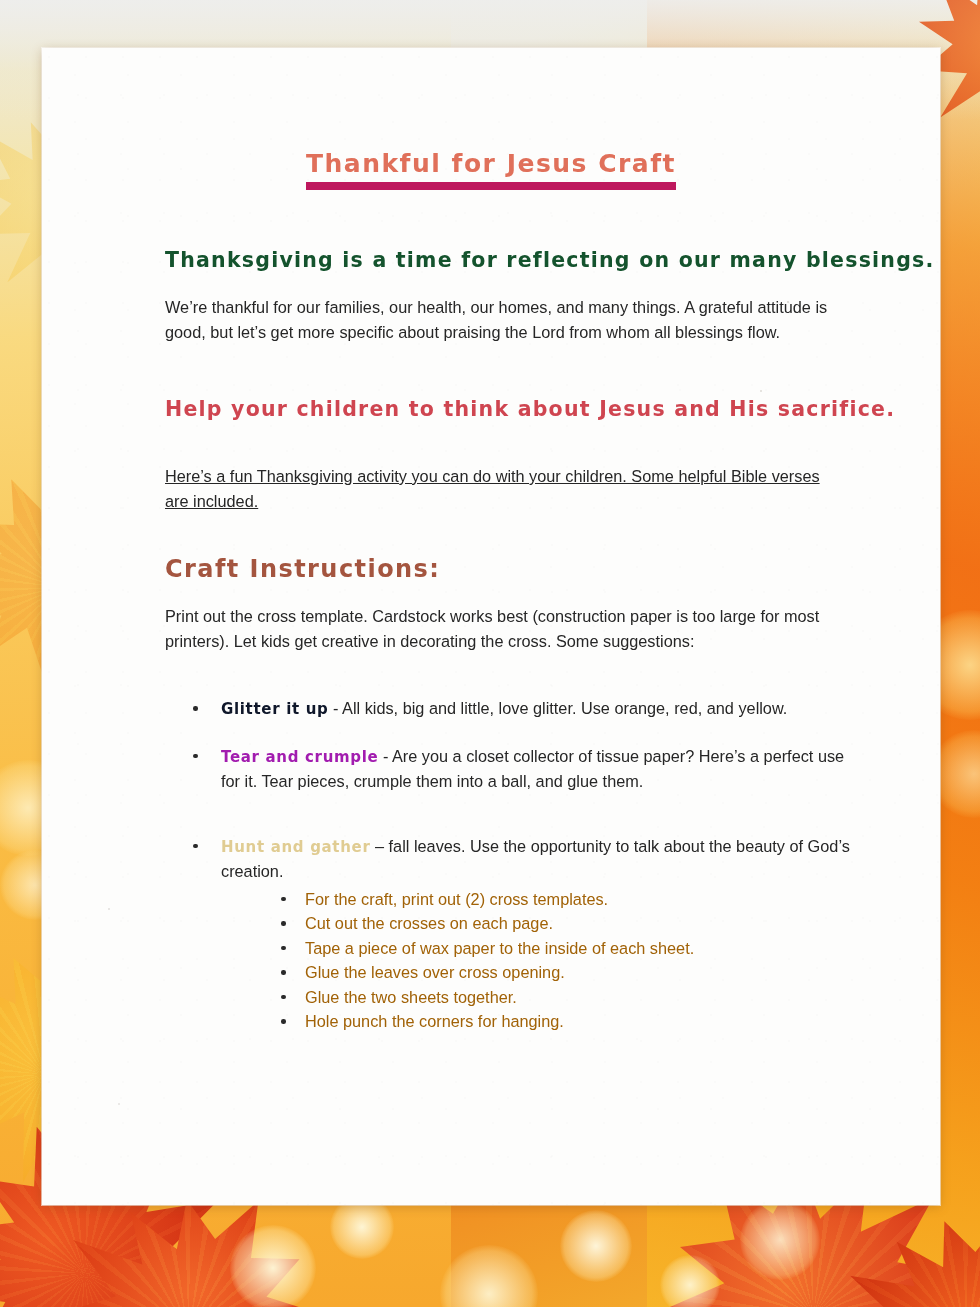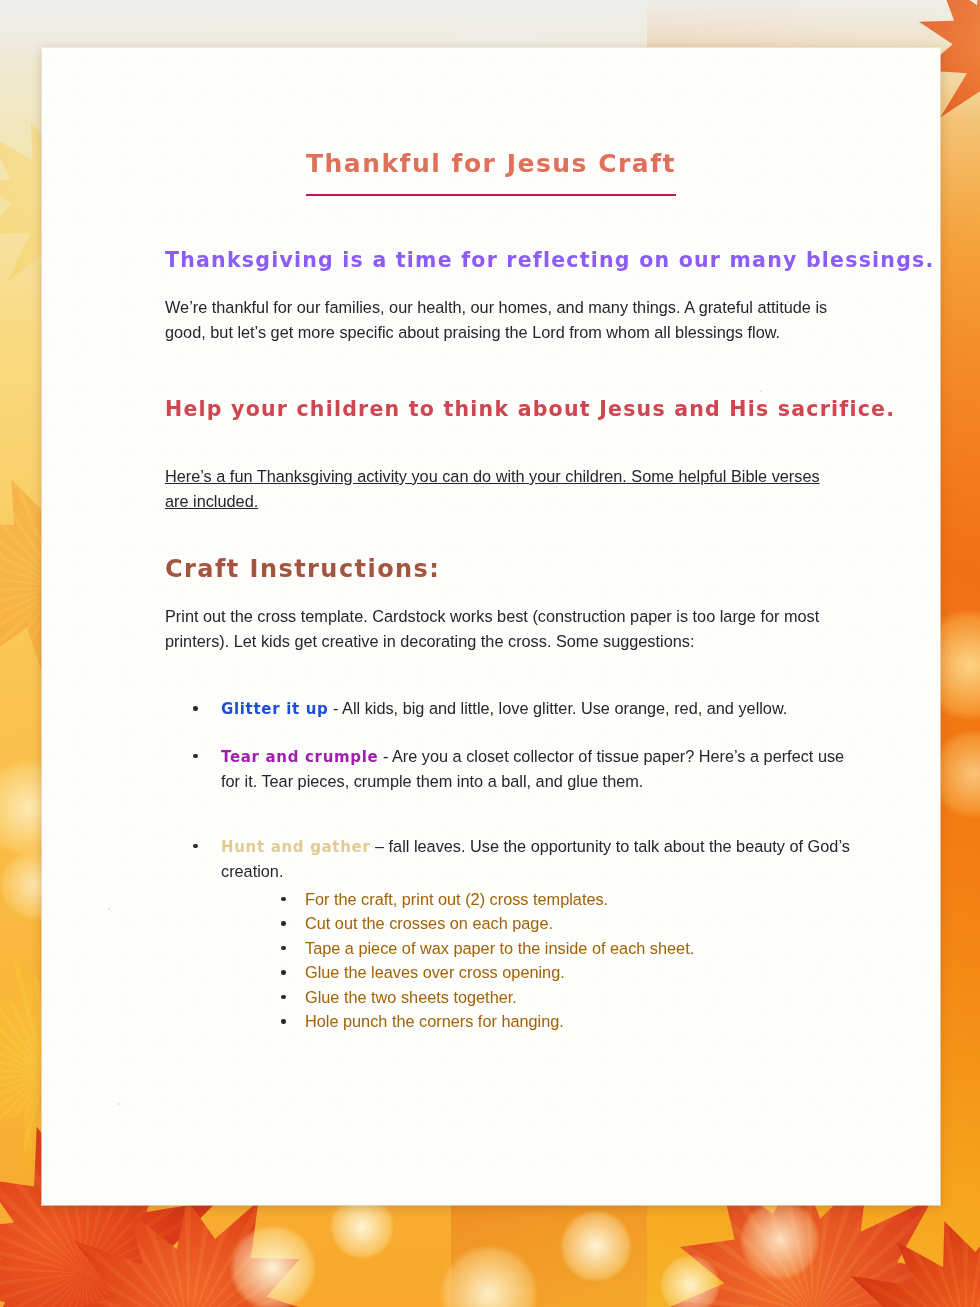--- a/index.html
+++ b/index.html
@@ -103,31 +103,31 @@
   }
 
   .doc-title {
     position:absolute;
     left:0; right:0; top:101px;
     text-align:center;
     font-size:25px;
     color:#e0705a;
   }
   .doc-title span.u {
-    border-bottom:2px solid #be185d;
-    padding-bottom:16px;
+    border-bottom:8px solid #be185d;
+    padding-bottom:4px;
   }
 
   .h-section {
     position:absolute;
     left:123px;
     font-size:20.5px;
     white-space:nowrap;
   }
-  .h-thanksgiving { top:200px; color:#8b5cf6; }
+  .h-thanksgiving { top:200px; color:#14532d; }
   .h-help         { top:349px; color:#cf4550; }
   .h-craft        { top:507px; color:#a4553f; font-size:24px; }
 
   .body-para {
     position:absolute;
     left:123px;
     width:670px;
     font-size:16.3px;
     line-height:24.6px;
     color:#262626;
@@ -269,21 +269,21 @@
     <div class="h-section comic h-help">Help your children to think about Jesus and His sacrifice.</div>
     <div class="body-para p-two">Here’s a fun Thanksgiving activity you can do with your children. Some helpful Bible verses are included.</div>
 
     <div class="h-section comic h-craft">Craft Instructions:</div>
     <div class="body-para p-three">Print out the cross template. Cardstock works best (construction paper is too large for most printers). Let kids get creative in decorating the cross. Some suggestions:</div>
 
     <div class="bullets">
 
 
       <div class="bullet-item">
-        <span class="tag" style="color:#1d4ed8;">Glitter it up</span><span> - All kids, big and little, love glitter. Use orange, red, and yellow.</span>
+        <span class="tag" style="color:#0f172a;">Glitter it up</span><span> - All kids, big and little, love glitter. Use orange, red, and yellow.</span>
       </div>
 
       <div class="bullet-item">
         <span class="tag" style="color:#a21caf;">Tear and crumple</span><span> - Are you a closet collector of tissue paper? Here’s a perfect use for it. Tear pieces, crumple them into a ball, and glue them.</span>
       </div>
 
       <div class="bullet-item" style="margin-bottom:0;margin-top:40px;">
         <span class="tag" style="color:#e0cc92;">Hunt and gather</span><span> – fall leaves. Use the opportunity to talk about the beauty of God’s creation.</span>
 
         <div class="sub-list">

